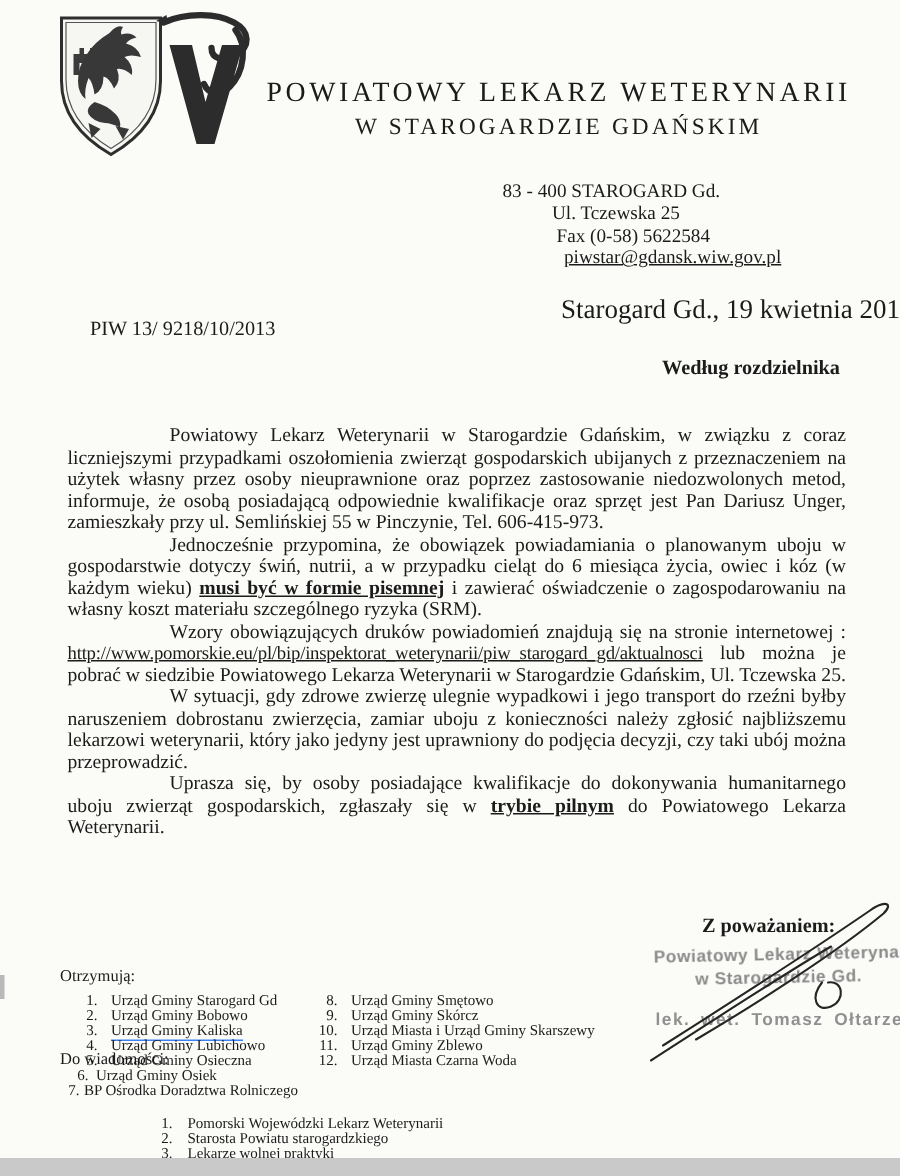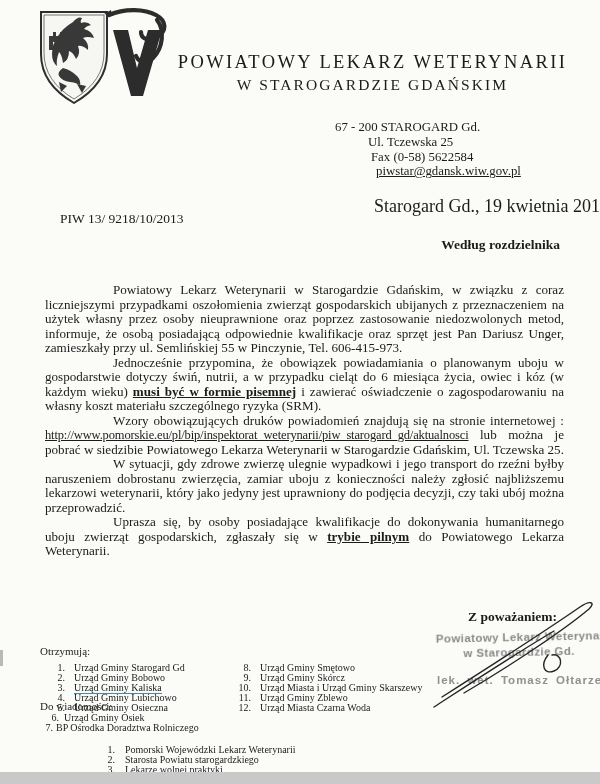--- a/index.html
+++ b/index.html
@@ -53,21 +53,21 @@
     font-family:"Liberation Sans", sans-serif; font-weight:bold;
     color:#909090; font-size:11.5px; letter-spacing:1px; word-spacing:3px;
     filter:blur(0.2px); white-space:nowrap;
   }
   .scribble { position:absolute; left:428px; top:593px; width:174px; height:118px; pointer-events:none; }
 
   
   .dist-label { position:absolute; left:40px; top:645px; font-size:11px; }
   .dist-col { position:absolute; font-size:10px; line-height:10px; }
   .dist-col.left  { left:50px;  top:663px; }
-  .dist-col.right { left:236px; top:663px; }
+  .dist-col.right { left:210px; top:663px; }
   .dist-item { white-space:nowrap; height:10px; }
   .dist-item .num { display:inline-block; min-width:15px; text-align:right; margin-right:9px; }
   .dist-item.out1 { margin-left:-6px; }
   .dist-item.out1 .num { margin-right:5px; }
   .dist-item.out2 { margin-left:-12px; }
   .dist-item.out2 .num { margin-right:3px; }
   .pen-underline { border-bottom:1px solid #3b82f6; }
 
   .cc-label { position:absolute; left:40px; top:700px; font-size:11px; }
   .cc-col { position:absolute; left:103px; top:745px; font-size:10px; line-height:10px; }
@@ -108,21 +108,21 @@
     </g>
     <path d="M79,10 l-8,-2 7,-4 z" fill="#2c2c2c"></path>
   </svg>
 
   <div class="title-block">
     <div class="title-1">POWIATOWY LEKARZ WETERYNARII</div>
     <div class="title-2">W STAROGARDZIE GDAŃSKIM</div>
   </div>
 
   <div class="addr">
-    <div class="a1">67 - 200  STAROGARD  Gd.</div>
+    <div class="a1">83 - 400  STAROGARD  Gd.</div>
     <div class="a2">Ul.  Tczewska 25</div>
     <div class="a4">Fax (0-58) 5622584</div>
     <div class="email">piwstar@gdansk.wiw.gov.pl</div>
   </div>
 
   <div class="dateline">Starogard Gd.,  19 kwietnia 2013 r.</div>
   <div class="refno">PIW 13/ 9218/10/2013</div>
 
   <div class="addressee">
     <div>Według rozdzielnika</div>

